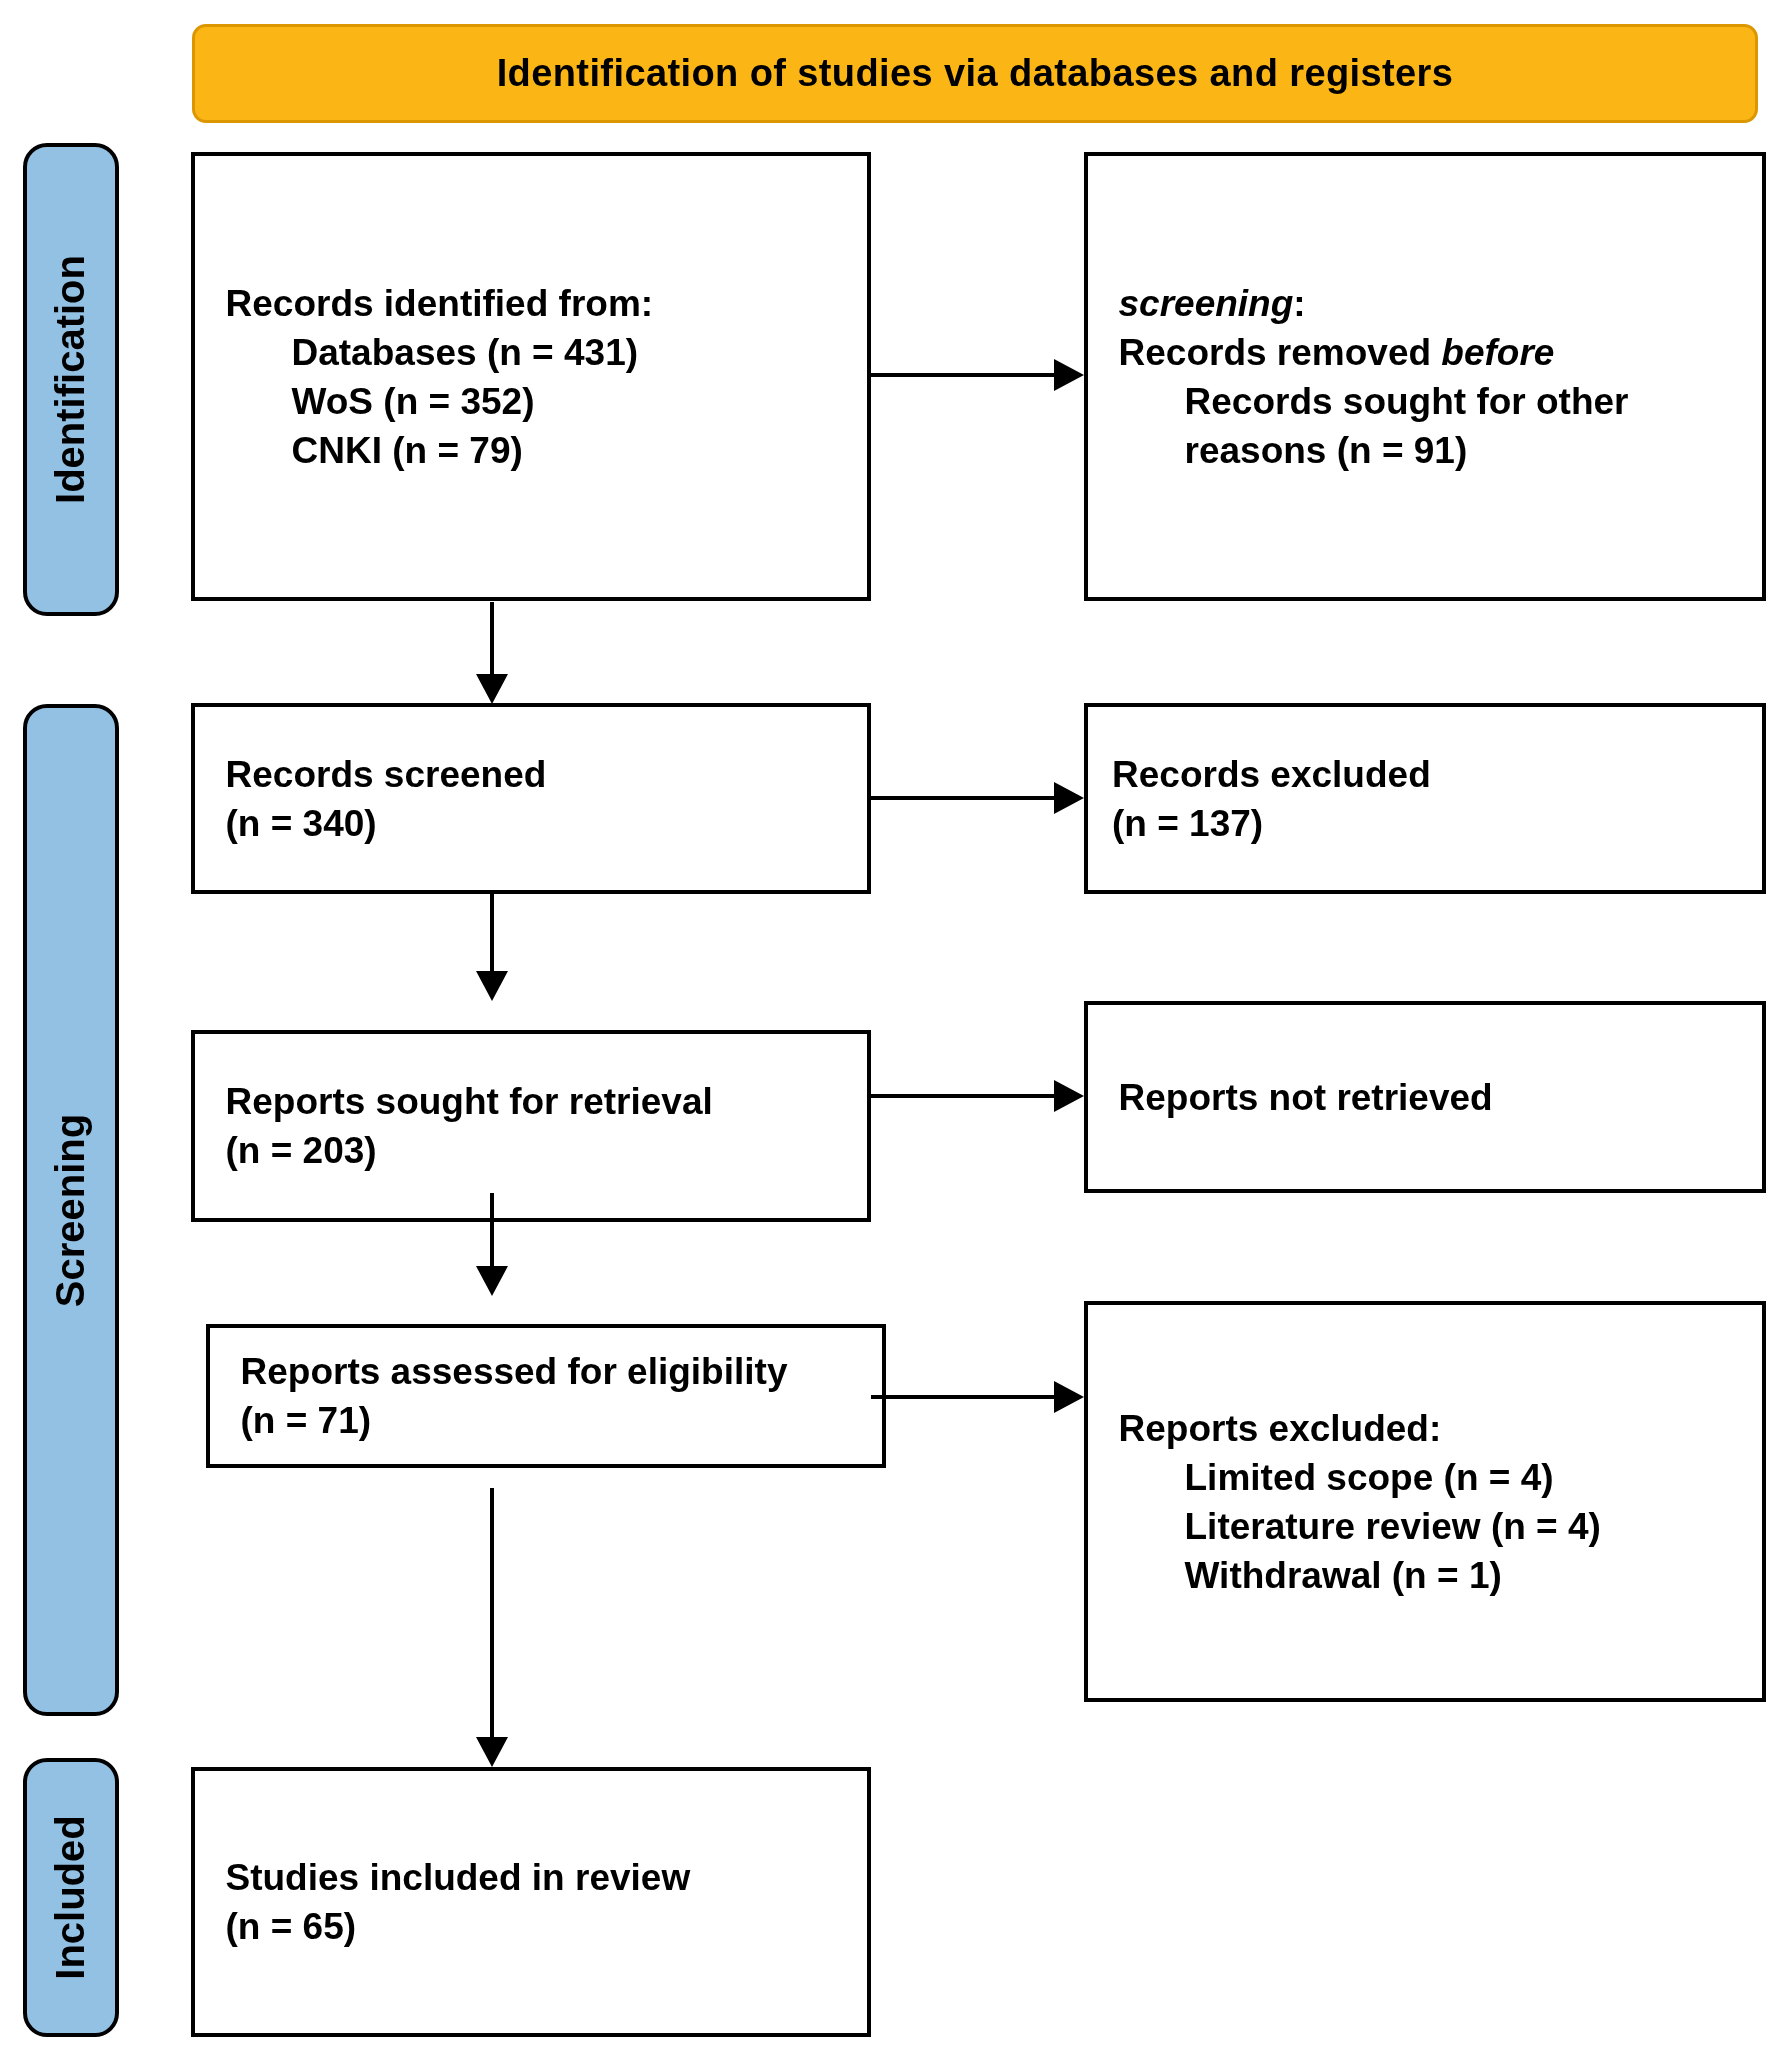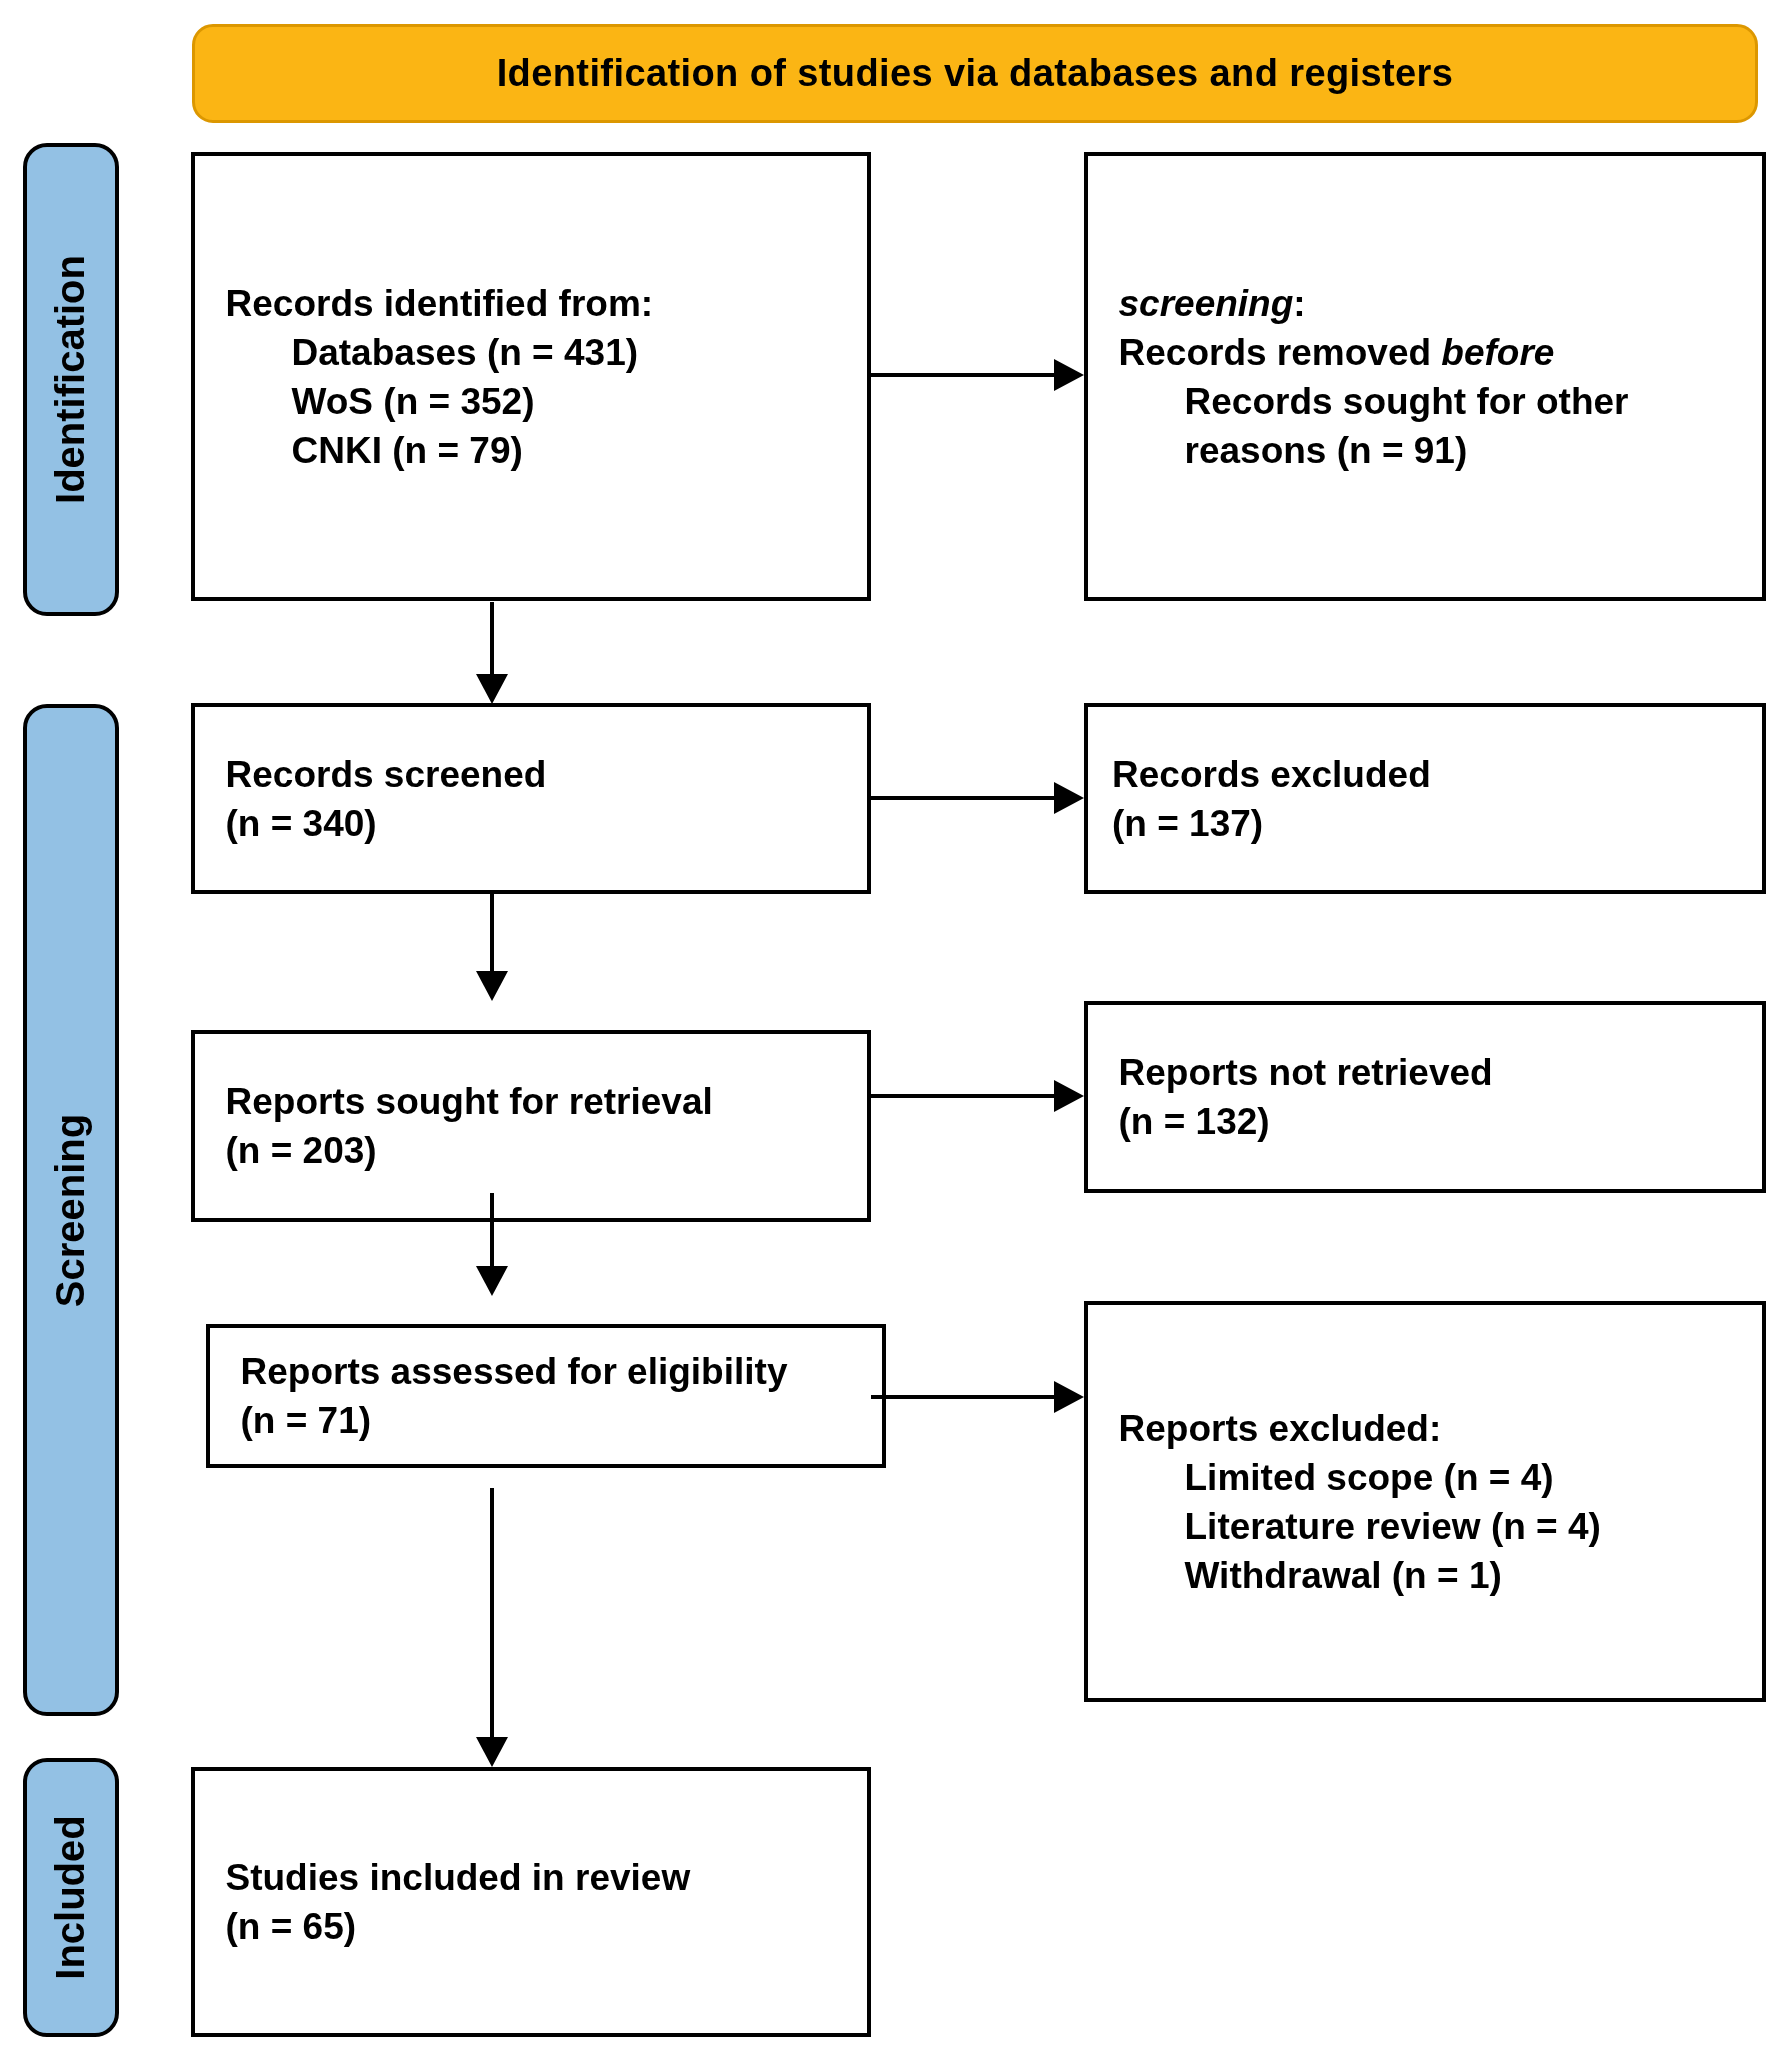--- a/index.html
+++ b/index.html
@@ -16,21 +16,21 @@
     color: #000000;
   }
 
   
   .banner {
     position: absolute;
     left: 192px; top: 24px;
     width: 1566px; height: 99px;
     background: var(--banner-fill, #FBB514);
     border: 3.2px solid var(--banner-border, #DC9700);
-    border-radius: 21px;
+    border-radius: 14px;
     display: flex; align-items: center; justify-content: center;
     box-sizing: border-box;
   }
   .banner span {
     font-size: 38px;
     font-weight: bold;
     letter-spacing: 0.4px;
   }
 
   
@@ -159,21 +159,20 @@
     <div>Records excluded</div>
     <div>(n = 137)</div>
   </div>
 
   <div class="box" id="box-sought">
     <div>Reports sought for retrieval</div>
     <div>(n = 203)</div>
   </div>
   <div class="box" id="box-not-retrieved">
     <div>Reports not retrieved</div>
-    <div>(n = 132)</div>
   </div>
 
   <div class="box" id="box-assessed">
     <div>Reports assessed for eligibility</div>
     <div>(n = 71)</div>
   </div>
   <div class="box" id="box-reports-excluded">
     <div>Reports excluded:</div>
     <div class="indent">Limited scope (n = 4)</div>
     <div class="indent">Literature review (n = 4)</div>

